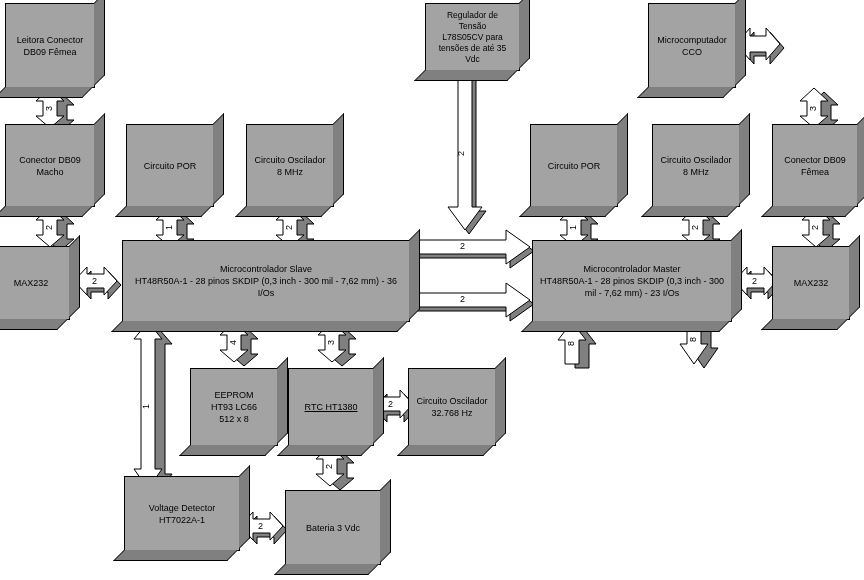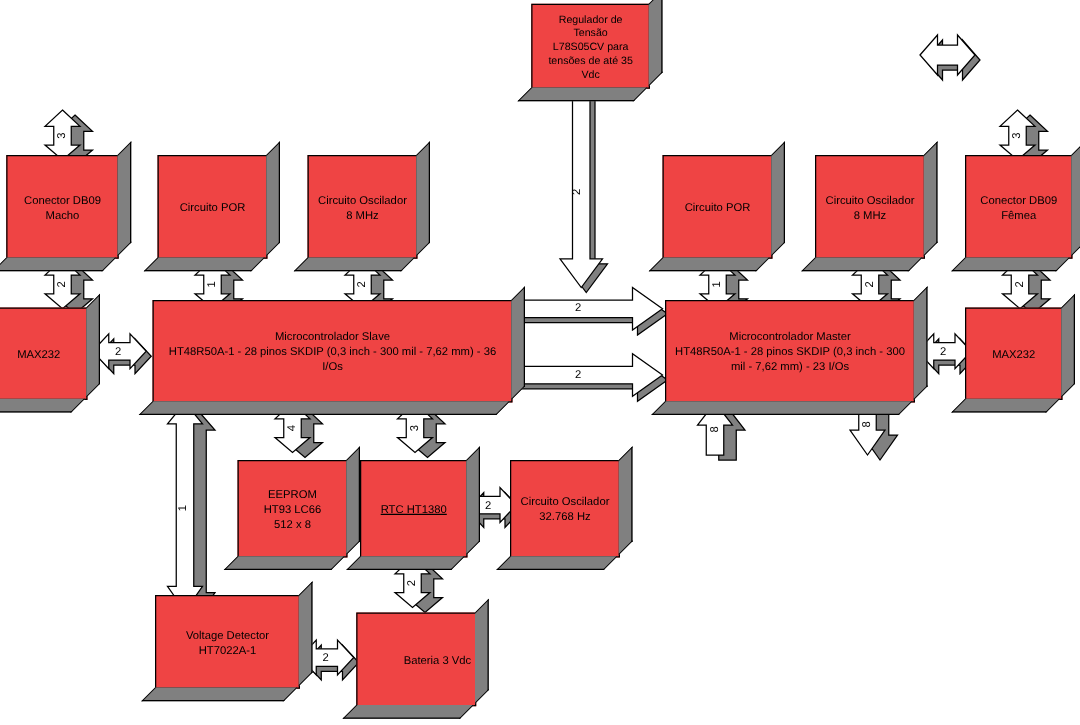--- a/index.html
+++ b/index.html
@@ -13,21 +13,21 @@
     height: 580px;
     background: #ffffff;
     overflow: hidden;
     font-family: "Liberation Sans", sans-serif;
   }
   
   .block {
     position: absolute;
     box-sizing: border-box;
     border: 1px solid #000000;
-    background: #ef4444;
+    background: #a3a3a3;
     display: flex;
     align-items: center;
     justify-content: center;
     text-align: center;
     font-size: 9px;
     line-height: 12px;
     color: #000000;
     z-index: 20;
   }
   .block .label {
@@ -84,29 +84,37 @@
     transform-origin: center center;
   }
   .shadow-fill { fill: #808080; stroke: #000000; stroke-width: 1; }
   .body-fill { fill: #ffffff; stroke: #000000; stroke-width: 1; }
 </style>
 </head>
 <body>
 
 <div id="canvas">
 
+  <div class="block" style="left:5px; top:3px; width:90px; height:85px;">
+    <span class="label">Leitora Conector
+DB09 Fêmea</span>
+  </div>
 
   <div class="block" style="left:425px; top:3px; width:95px; height:68px; font-size:8.5px; line-height:11px;">
     <span class="label">Regulador de
 Tensão
 L78S05CV para
 tensões de até 35
 Vdc</span>
   </div>
 
+  <div class="block" style="left:648px; top:3px; width:88px; height:85px;">
+    <span class="label">Microcomputador
+CCO</span>
+  </div>
 
 
   <div class="block" style="left:5px; top:124px; width:90px; height:83px;">
     <span class="label">Conector DB09
 Macho</span>
   </div>
 
   <div class="block" style="left:126px; top:124px; width:88px; height:83px;">
     <span class="label">Circuito POR</span>
   </div>
@@ -163,21 +171,21 @@
 32.768 Hz</span>
   </div>
 
 
 
   <div class="block" style="left:124px; top:476px; width:116px; height:75px;">
     <span class="label">Voltage Detector
 HT7022A-1</span>
   </div>
 
-  <div class="block" style="left:285px; top:490px; width:96px; height:75px;justify-content:flex-end;">
+  <div class="block" style="left:285px; top:490px; width:96px; height:75px;">
     <span class="label">Bateria 3 Vdc</span>
   </div>
 
   <div class="arrow" style="left:28px; top:88px;">
     <svg width="56" height="44" viewBox="0 0 56 44">
       <polygon class="shadow-fill" points="32,4 46,17 39,17 39,32 46,32 32,44 18,32 25,32 25,17 18,17"></polygon>
       <polygon class="body-fill" points="22,0 36,13 29,13 29,28 36,28 22,40 8,28 15,28 15,13 8,13"></polygon>
     </svg>
     <span class="num rot" style="left:19px; top:16px;">3</span>
   </div>

